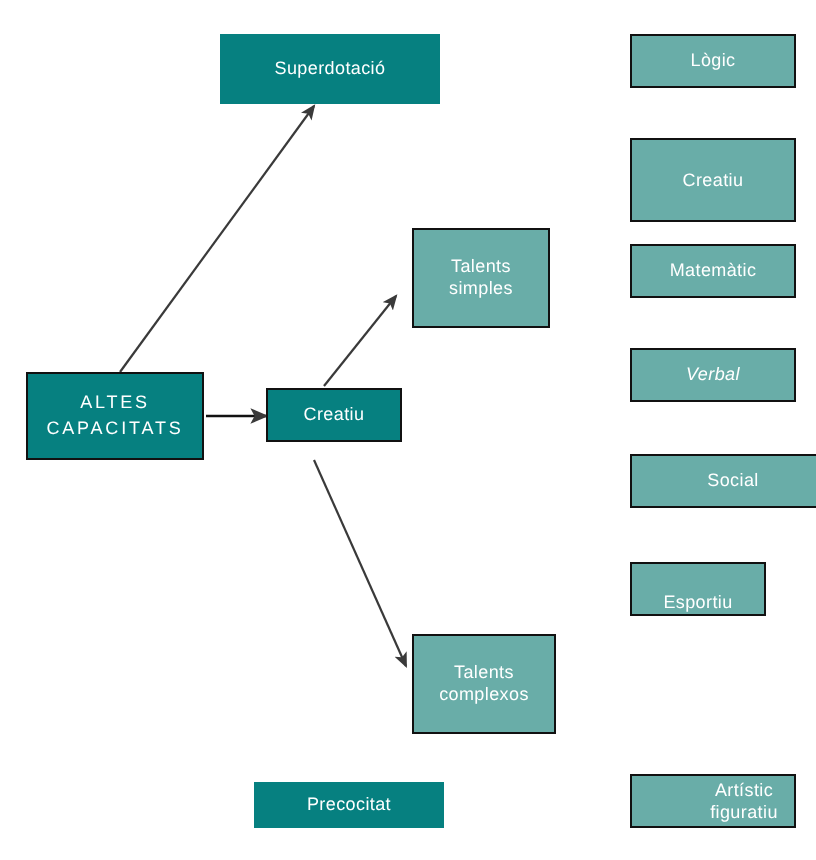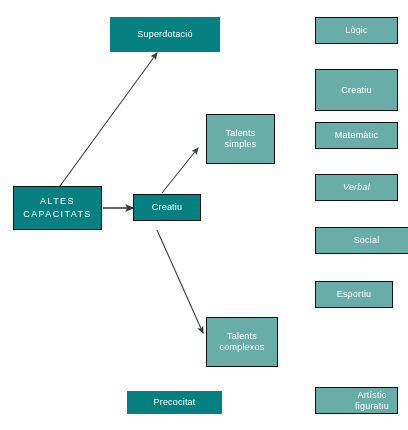--- a/index.html
+++ b/index.html
@@ -114,21 +114,21 @@
   </div>
 
   <div class="node node-light node-bordered" style="left:315px; top:174px; width:83px; height:27px;font-style:italic;">
     <span class="node-label">Verbal</span>
   </div>
 
   <div class="node node-light node-bordered" style="left:315px; top:227px; width:103px; height:27px;">
     <span class="node-label">Social</span>
   </div>
 
-  <div class="node node-light node-bordered" style="left:315px; top:281px; width:78px; height:27px;">
+  <div class="node node-light node-bordered" style="left:315px; top:281px; width:68px; height:27px;align-items:flex-end;">
     <span class="node-label">Esportiu</span>
   </div>
 
 
   <div class="node node-light node-bordered" style="left:315px; top:387px; width:83px; height:27px;padding-left:31px;">
     <span class="node-label">Artístic figuratiu</span>
   </div>
 
 </div>
 

